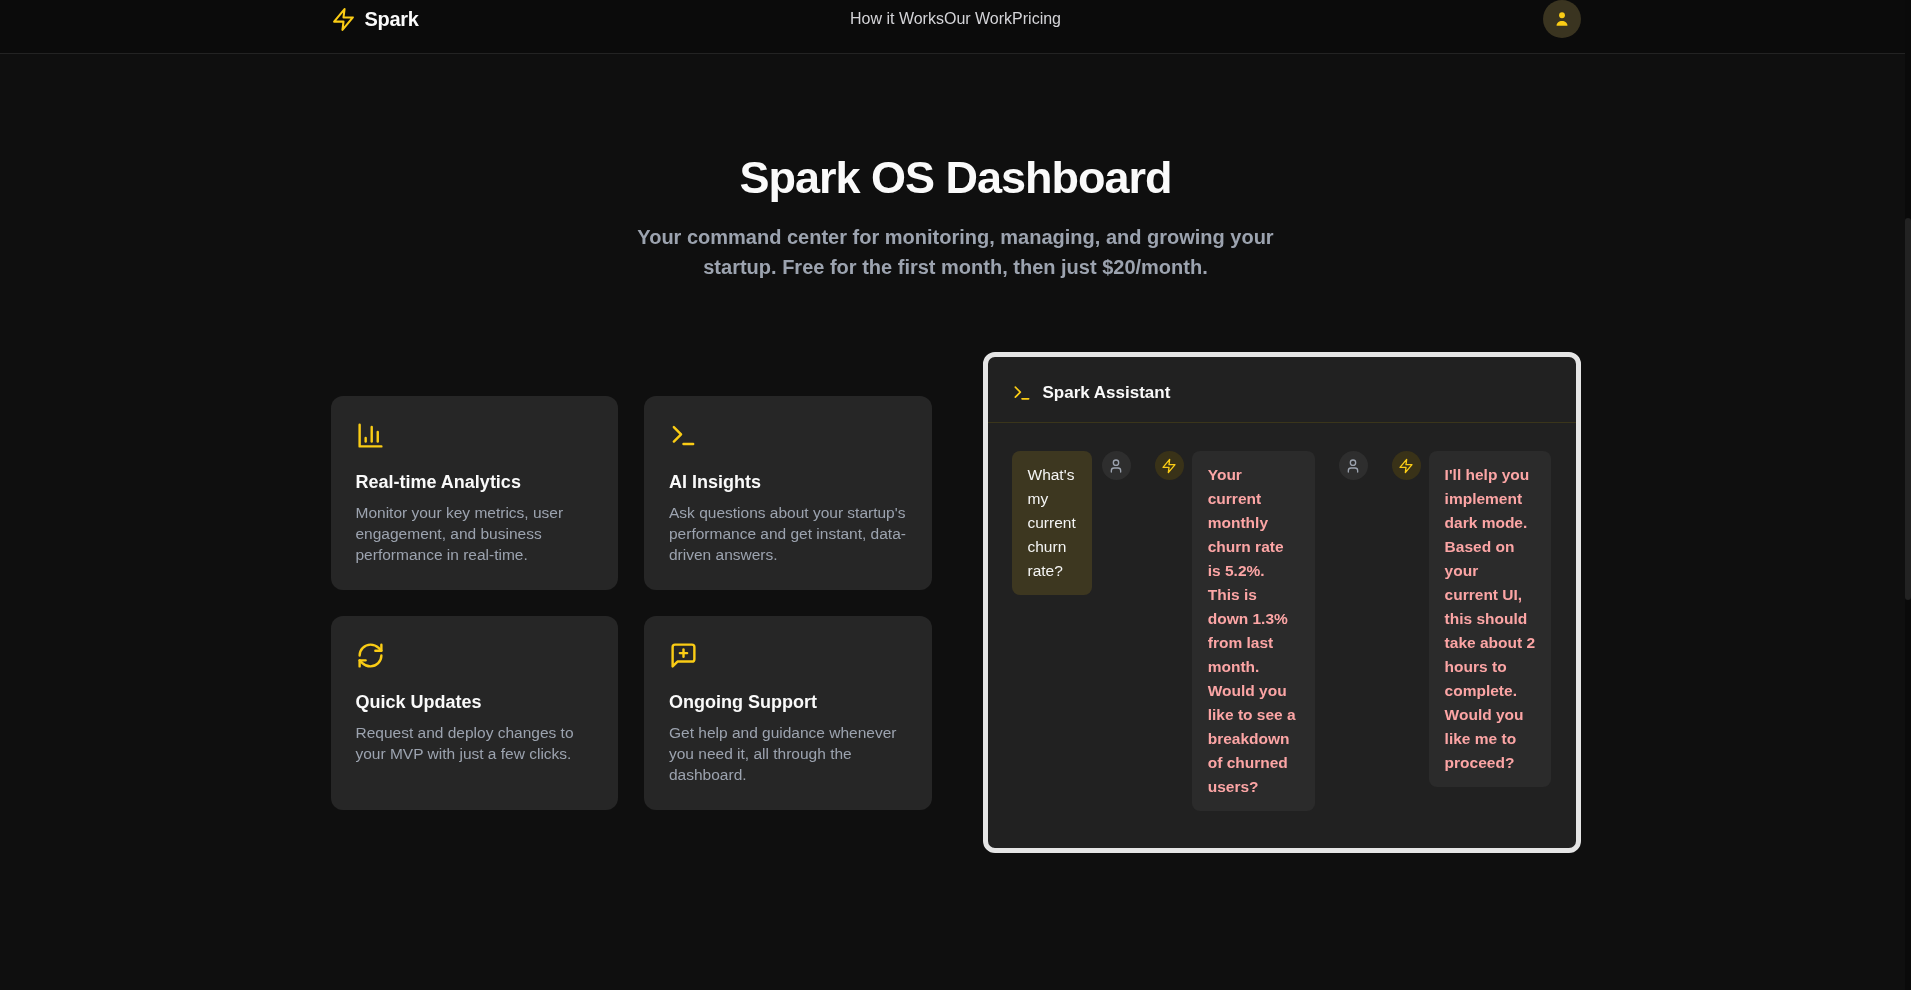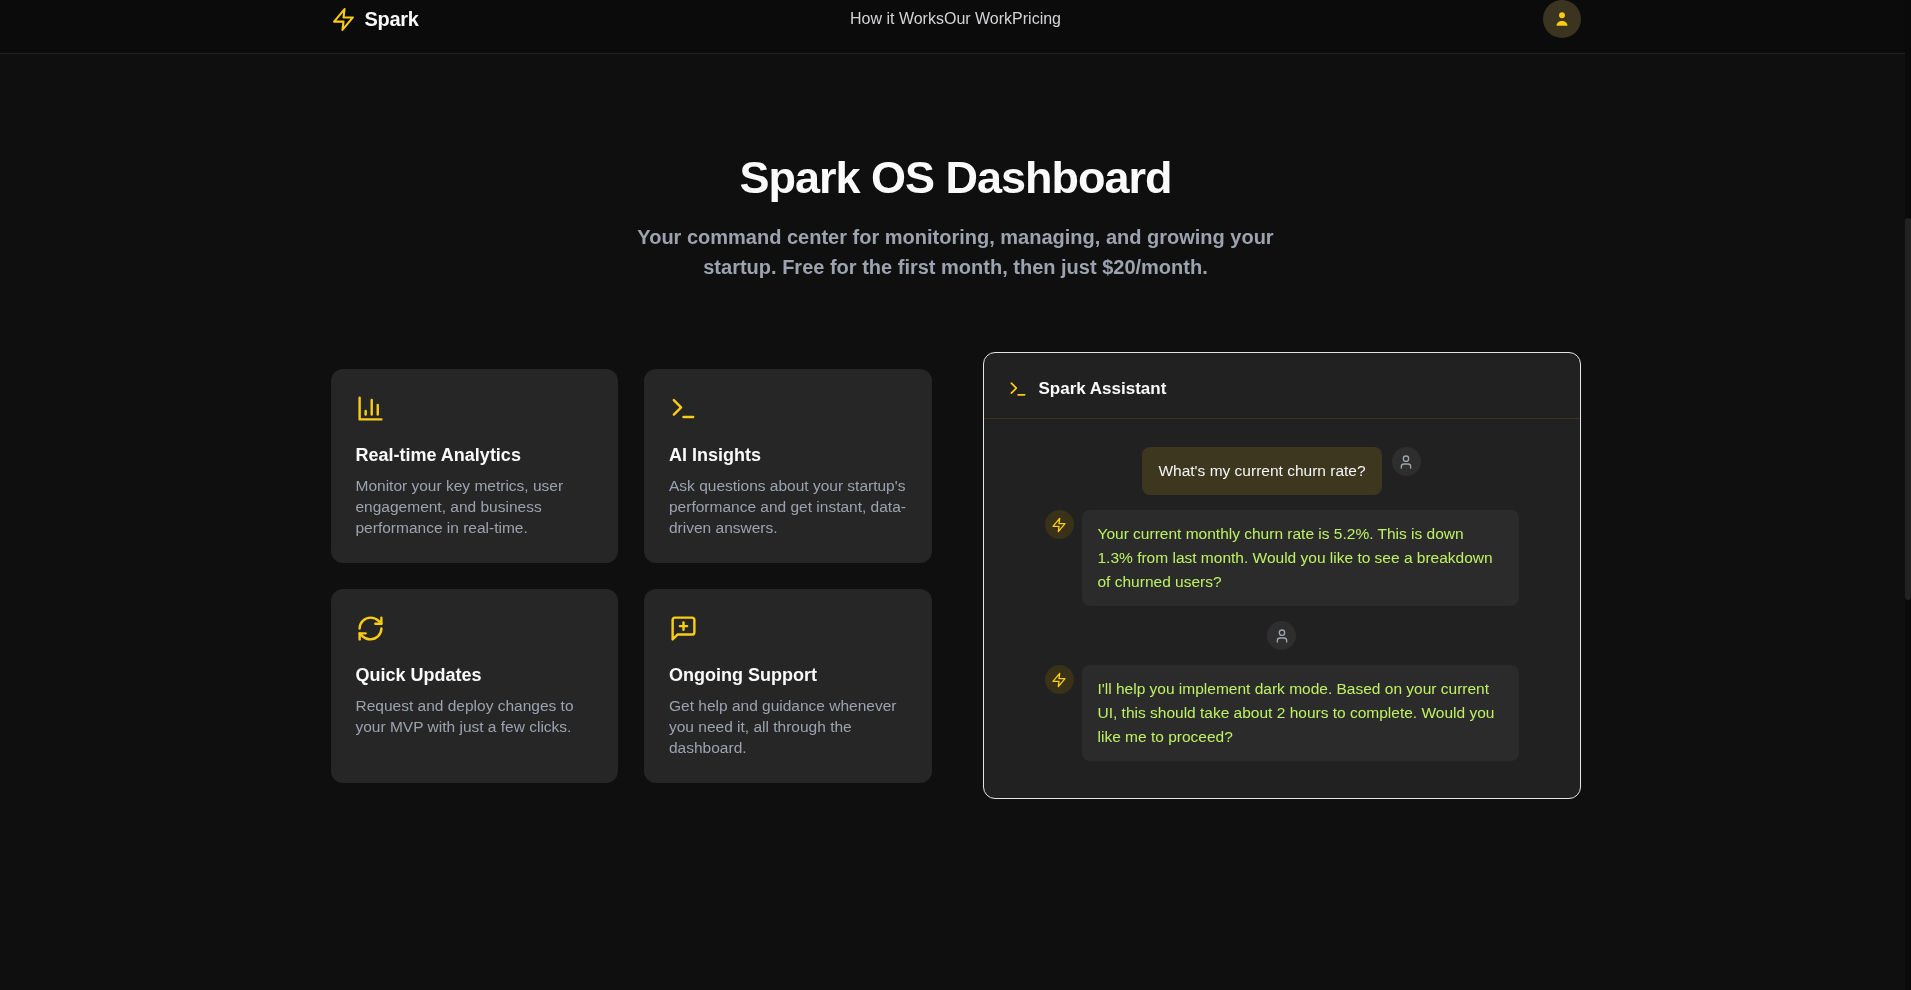--- a/index.html
+++ b/index.html
@@ -63,51 +63,51 @@
     background: #262626; border-radius: 12px; padding: 25px;
   }
   .card-icon { width: 29px; height: 29px; color: #facc15; display: block; }
   .card-icon svg { width: 29px; height: 29px; }
   .card h3 { margin-top: 22px; font-size: 18px; font-weight: 700; color: #fafafa; }
   .card p { margin-top: 9px; font-size: 15.5px; line-height: 21px; color: #9ca3af; }
 
   
   .chat-panel {
     background: #212121;
-    border: 1px solid #e5e5e5;
+    border: 5px solid #e5e5e5;
     border-radius: 12px;
     overflow: hidden;
   }
   .chat-header {
     display: flex; align-items: center; gap: 11px;
     padding: 26px 24px 19px;
     border-bottom: 1px solid #3a351b;
   }
   .chat-header svg { width: 20px; height: 20px; color: #facc15; }
   .chat-title { font-size: 17px; font-weight: 700; color: #fafafa; }
   .chat-body {
     padding: 28px 24px 37px;
-    display: flex; flex-direction: column; gap: 15px; align-items: center;
+    display: flex; flex-direction: row; gap: 24px;
   }
   .msg-row { display: flex; align-items: flex-start; }
   .msg-row.user { justify-content: flex-end; gap: 10px; }
   .msg-row.assistant { gap: 8px; }
   .msg-avatar {
     width: 29px; height: 29px; border-radius: 50%; flex: 0 0 auto;
     display: flex; align-items: center; justify-content: center;
   }
   .msg-avatar.user-avatar { background: #2e2e2e; color: #9ca3af; }
   .msg-avatar.bot-avatar { background: #393218; color: #facc15; }
   .msg-avatar svg { width: 16px; height: 16px; }
   .bubble {
     border-radius: 8px; padding: 12px 16px;
     font-size: 15.5px; line-height: 24px;
   }
   .bubble.user-bubble { background: #3d3720; color: #f5f5f4; }
-  .bubble.bot-bubble { background: #2b2b2b; color: #bef264; max-width: 437px; }
+  .bubble.bot-bubble { background: #2b2b2b; color: #fca5a5; max-width: 437px; font-weight: bold; }
 
   
   .scrollbar-track {
     position: absolute; top: 0; right: 0; width: 6px; height: 990px;
     background: #0a0a0a;
   }
   .scrollbar-thumb {
     position: absolute; top: 218px; right: 0; width: 6px; height: 382px;
     background: #222; border-radius: 3px; cursor: pointer;
   }

